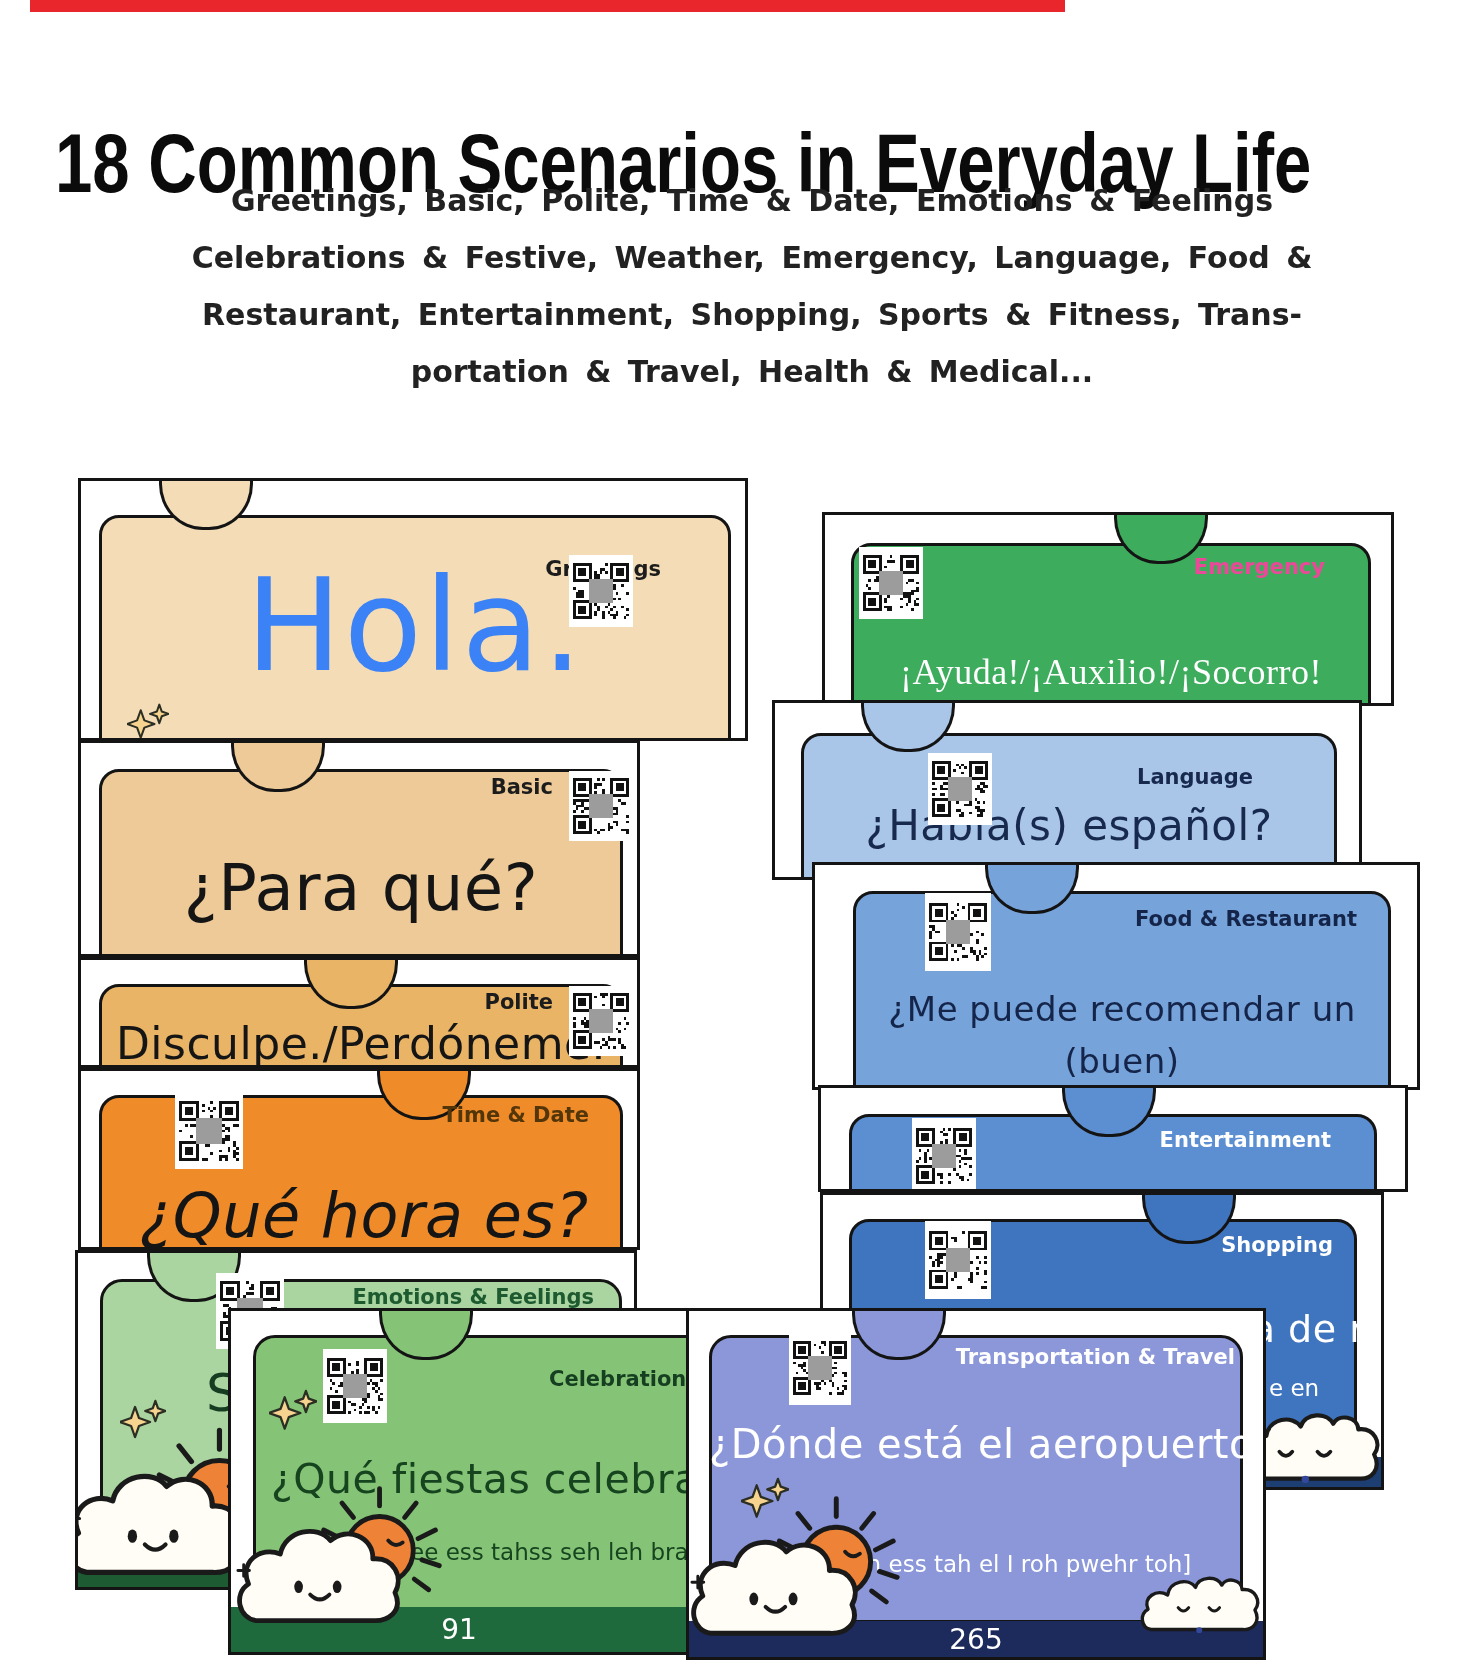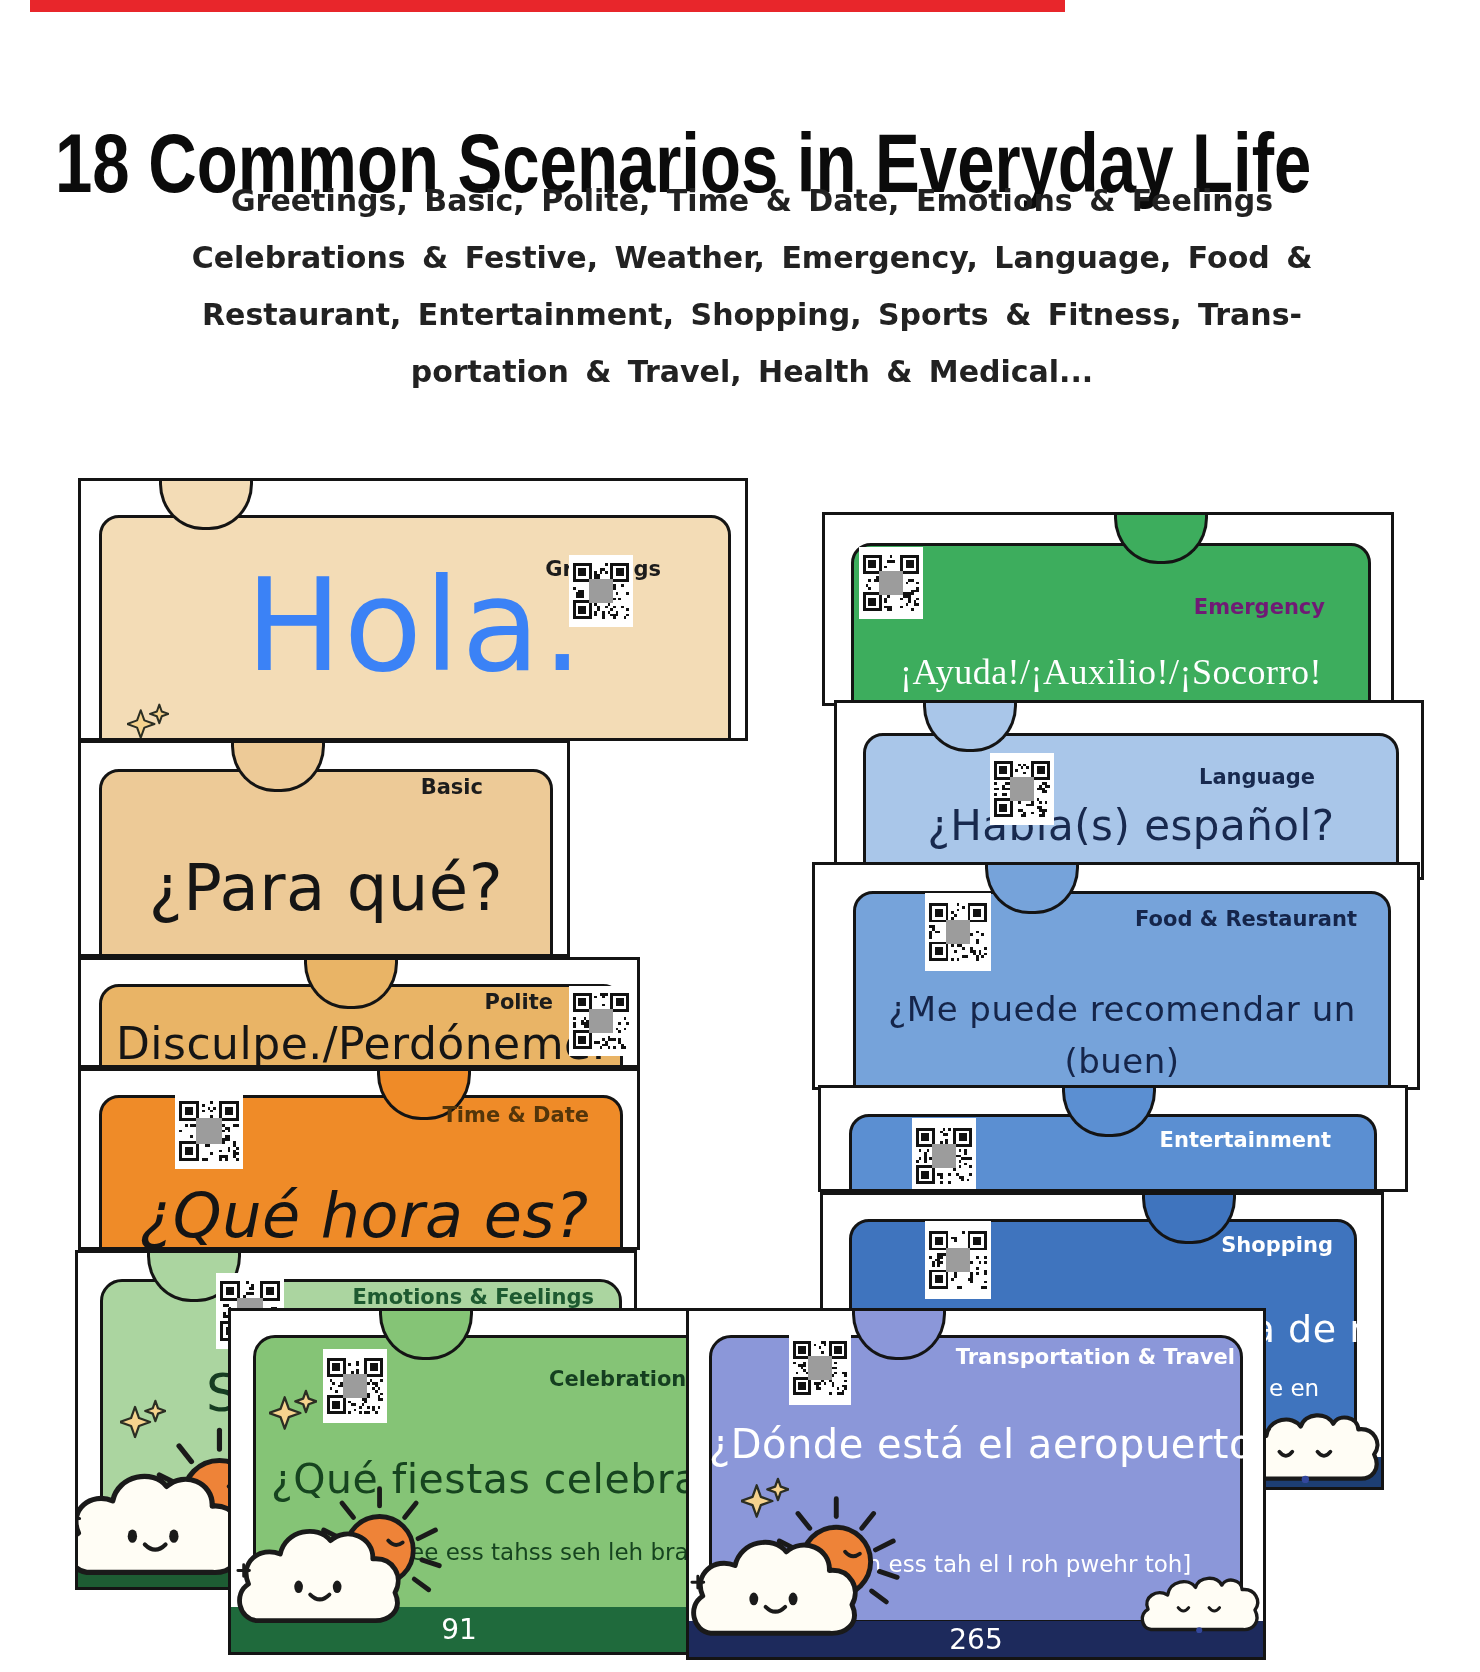--- a/index.html
+++ b/index.html
@@ -33,21 +33,21 @@
 
   
   .s-greetings{left:78px;top:478px;width:670px;height:263px;z-index:1;}
   .s-greetings .dome{left:78px;}
   .s-greetings .panel{left:18px;top:34px;right:14px;bottom:-20px;border-radius:20px;}
   .s-greetings .qr{left:488px;top:74px;width:64px;height:72px;}
   .s-greetings .card-label{right:84px;top:76px;}
   .s-greetings .card-text{left:18px;right:14px;top:60px;font-size:128px;line-height:170px;letter-spacing:2px;}
   .s-greetings .sparkles{left:46px;top:222px;width:42px;}
 
-  .s-basic{left:78px;top:740px;width:492px;height:217px;z-index:2;}
+  .s-basic{left:78px;top:740px;width:562px;height:217px;z-index:2;}
   .s-basic .dome{left:150px;}
   .s-basic .panel{left:18px;top:26px;right:14px;bottom:-20px;border-radius:20px;}
   .s-basic .qr{left:488px;top:28px;width:64px;height:70px;}
   .s-basic .card-label{right:84px;top:32px;}
   .s-basic .card-text{left:18px;right:14px;top:108px;font-size:64px;}
 
   .s-polite{left:78px;top:957px;width:562px;height:111px;z-index:3;}
   .s-polite .dome{left:223px;}
   .s-polite .panel{left:18px;top:24px;right:14px;bottom:-20px;border-radius:20px;}
   .s-polite .qr{left:488px;top:26px;width:64px;height:70px;}
@@ -83,21 +83,21 @@
   .s-celebrations .sparkles{left:38px;top:78px;width:48px;}
 
   
   .s-emergency{left:822px;top:512px;width:572px;height:194px;z-index:1;}
   .s-emergency .dome{left:289px;}
   .s-emergency .panel{left:26px;top:28px;right:20px;bottom:-20px;border-radius:20px;}
   .s-emergency .qr{left:34px;top:32px;width:64px;height:72px;}
   .s-emergency .card-label{right:66px;top:40px;}
   .s-emergency .card-text{left:26px;right:20px;top:136px;font-size:36px;font-family:Liberation Serif, serif;}
 
-  .s-language{left:834px;top:700px;width:590px;height:180px;z-index:2;text-decoration:underline;}
+  .s-language{left:772px;top:700px;width:590px;height:180px;z-index:2;text-decoration:underline;}
   .s-language .dome{left:86px;}
   .s-language .panel{left:26px;top:30px;right:22px;bottom:-20px;border-radius:20px;}
   .s-language .qr{left:153px;top:50px;width:64px;height:72px;}
   .s-language .card-label{right:106px;top:62px;}
   .s-language .card-text{left:26px;right:22px;top:98px;font-size:42px;}
 
   .s-food{left:812px;top:862px;width:608px;height:228px;z-index:3;}
   .s-food .dome{left:170px;}
   .s-food .panel{left:38px;top:26px;right:26px;bottom:-20px;border-radius:20px;}
   .s-food .qr{left:110px;top:28px;width:66px;height:78px;}
@@ -708,21 +708,21 @@
   <ellipse cx="106" cy="114" rx="4.5" ry="6.5" fill="#1a1a1a"></ellipse>
   <path d="M78 122 q 10 10 20 0" fill="none" stroke="#1a1a1a" stroke-width="4" stroke-linecap="round"></path>
   <path d="M3 97 h 12 M9 91 v 12" stroke="#1a1a1a" stroke-width="3" stroke-linecap="round"></path>
 </svg>
 </div>
   </section>
 
   <section class="sheet s-emergency">
     <div class="panel" style="background-color: rgb(61, 173, 93);"></div>
     <div class="dome" style="background-color: rgb(61, 173, 93);"></div>
-    <span class="card-label" style="color: #701a75; margin-top: 40px;">Emergency</span>
+    <span class="card-label" style="color: #ec4899;">Emergency</span>
     <div class="qr">
         <svg xmlns="http://www.w3.org/2000/svg" viewBox="0 0 21 21" shape-rendering="crispEdges">
           <rect width="21" height="21" fill="#fff"></rect>
           <rect x="10" y="0" width="1" height="1" fill="#111"></rect>
           <rect x="9" y="2" width="1" height="1" fill="#111"></rect>
           <rect x="10" y="2" width="1" height="1" fill="#111"></rect>
           <rect x="11" y="2" width="1" height="1" fill="#111"></rect>
           <rect x="8" y="4" width="1" height="1" fill="#111"></rect>
           <rect x="10" y="6" width="1" height="1" fill="#111"></rect>
           <rect x="11" y="6" width="1" height="1" fill="#111"></rect>

